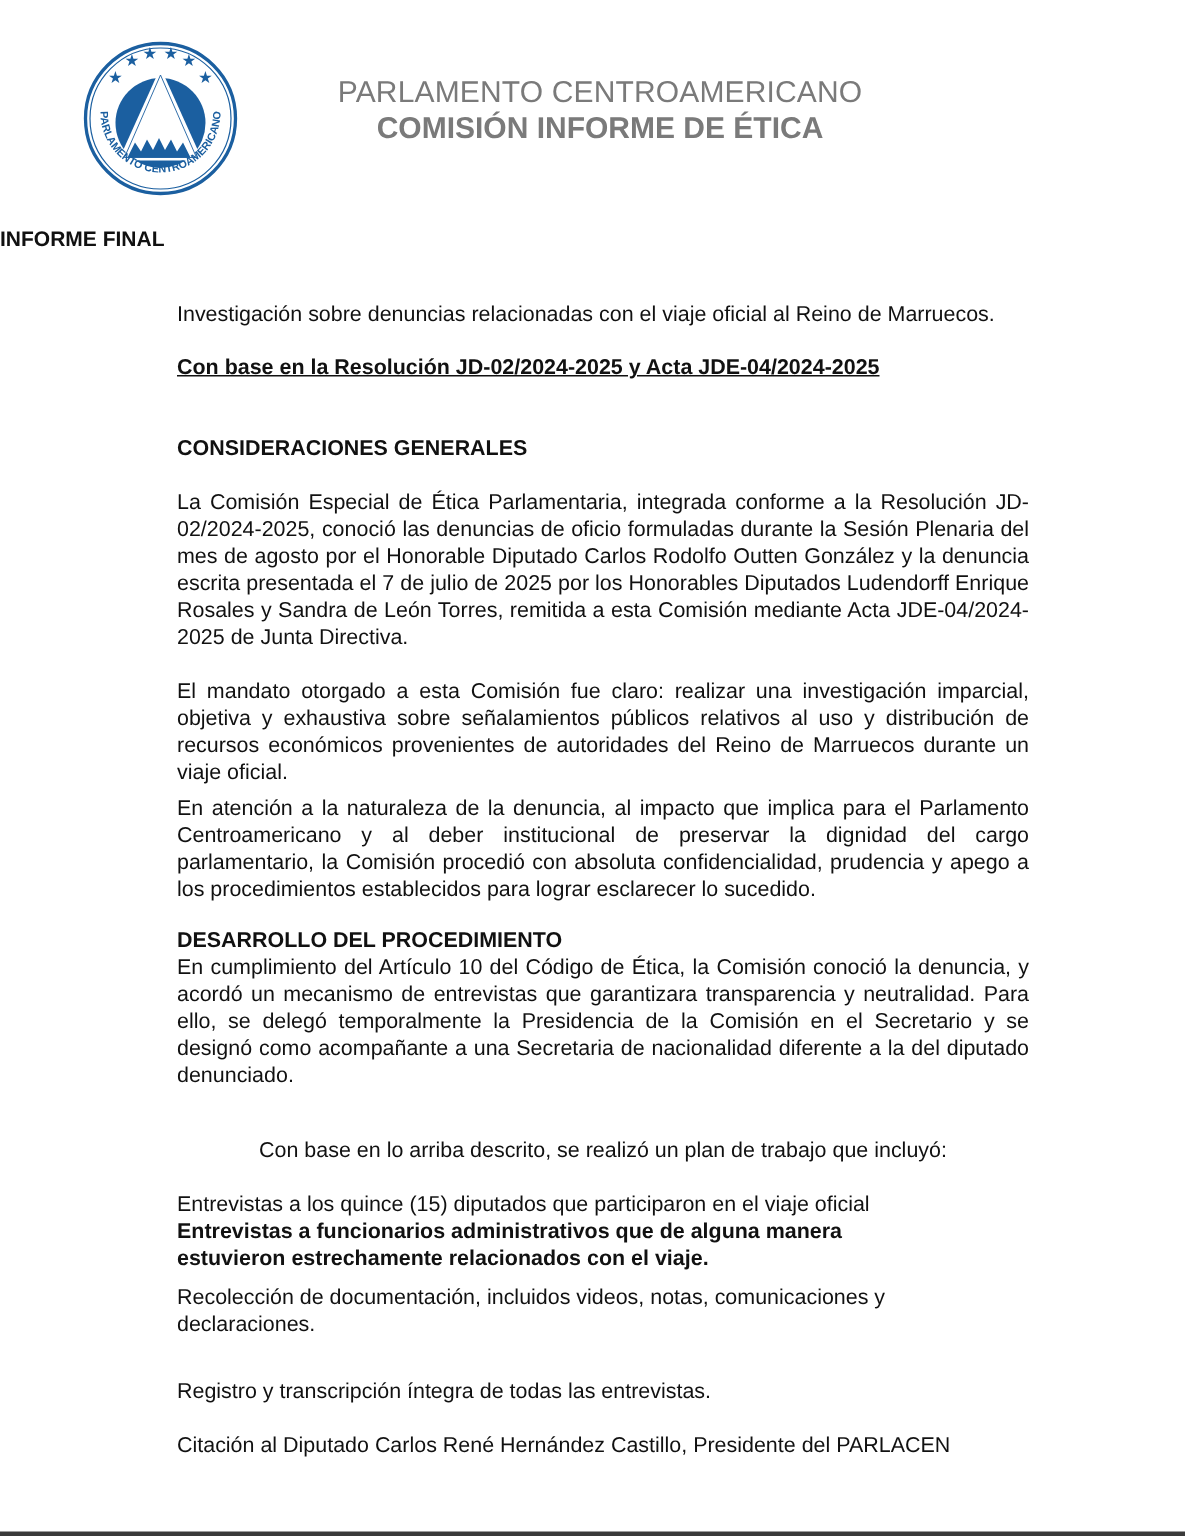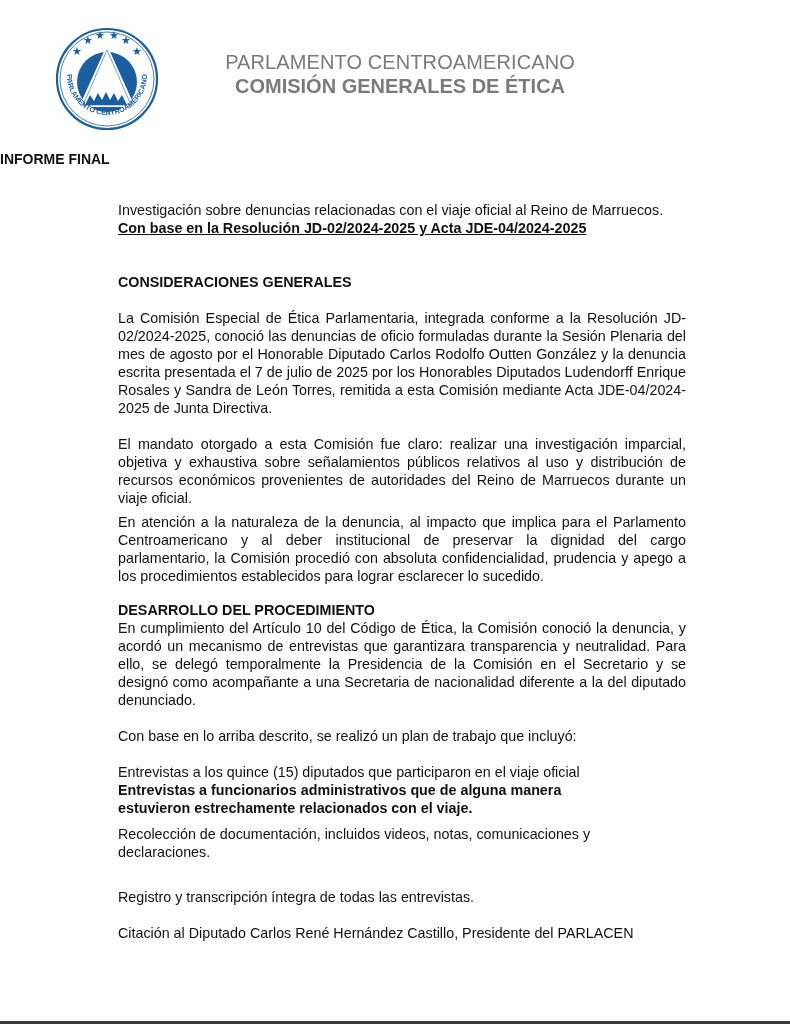--- a/index.html
+++ b/index.html
@@ -39,37 +39,37 @@
   <defs>
     <path id="ringPath" d="M 12,48 A 40,40 0 0,0 92,48"></path>
   </defs>
   <text font-size="7.2" font-weight="bold" fill="#1b5fa0" font-family="Liberation Sans, sans-serif">
     <textPath href="#ringPath" startOffset="50%" text-anchor="middle" id="ring-text">PARLAMENTO CENTROAMERICANO</textPath>
   </text>
 </svg>
 
 <div class="hdr">
   <div class="l1">PARLAMENTO CENTROAMERICANO</div>
-  <div class="l2">COMISIÓN GENERALES DE ÉTICA</div>
+  <div class="l2">COMISIÓN INFORME DE ÉTICA</div>
 </div>
 
 <div class="doc-title">INFORME FINAL</div>
 
 <div class="body">
   <p>Investigación sobre denuncias relacionadas con el viaje oficial al Reino de Marruecos.</p>
-  <p class="bold ul" style="">Con base en la Resolución JD-02/2024-2025 y Acta JDE-04/2024-2025</p>
+  <p class="bold ul" style="margin-top:17px;">Con base en la Resolución JD-02/2024-2025 y Acta JDE-04/2024-2025</p>
 
   <p class="bold" style="margin-top:36px;">CONSIDERACIONES GENERALES</p>
   <p class="just" style="margin-top:18px;">La Comisión Especial de Ética Parlamentaria, integrada conforme a la Resolución JD-02/2024-2025, conoció las denuncias de oficio formuladas durante la Sesión Plenaria del mes de agosto por el Honorable Diputado Carlos Rodolfo Outten González y la denuncia escrita presentada el 7 de julio de 2025 por los Honorables Diputados Ludendorff Enrique Rosales y Sandra de León Torres, remitida a esta Comisión mediante Acta JDE-04/2024-2025 de Junta Directiva.</p>
   <p class="just" style="margin-top:18px;">El mandato otorgado a esta Comisión fue claro: realizar una investigación imparcial, objetiva y exhaustiva sobre señalamientos públicos relativos al uso y distribución de recursos económicos provenientes de autoridades del Reino de Marruecos durante un viaje oficial.</p>
   <p class="just" style="margin-top:6px;">En atención a la naturaleza de la denuncia, al impacto que implica para el Parlamento Centroamericano y al deber institucional de preservar la dignidad del cargo parlamentario, la Comisión procedió con absoluta confidencialidad, prudencia y apego a los procedimientos establecidos para lograr esclarecer lo sucedido.</p>
 
   <p class="bold" style="margin-top:16px;">DESARROLLO DEL PROCEDIMIENTO</p>
   <p class="just" style="margin-top:0;">En cumplimiento del Artículo 10 del Código de Ética, la Comisión conoció la denuncia, y acordó un mecanismo de entrevistas que garantizara transparencia y neutralidad. Para ello, se delegó temporalmente la Presidencia de la Comisión en el Secretario y se designó como acompañante a una Secretaria de nacionalidad diferente a la del diputado denunciado.</p>
-  <p style="margin-top:18px;">Con base en lo arriba descrito, se realizó un plan de trabajo que incluyó:</p>
+  <p style="margin-top:32px;text-align:center;">Con base en lo arriba descrito, se realizó un plan de trabajo que incluyó:</p>
 
   <p style="margin-top:18px;">Entrevistas a los quince (15) diputados que participaron en el viaje oficial</p>
   <p style="width:470px;font-weight:bold;">Entrevistas a funcionarios administrativos que de alguna manera estuvieron estrechamente relacionados con el viaje.</p>
   <p style="margin-top:8px;">Recolección de documentación, incluidos videos, notas, comunicaciones y declaraciones.</p>
   <p style="margin-top:27px;">Registro y transcripción íntegra de todas las entrevistas.</p>
   <p style="margin-top:18px;">Citación al Diputado Carlos René Hernández Castillo, Presidente del PARLACEN</p>
 </div>
 
 <div class="bottom-line"></div>
 

